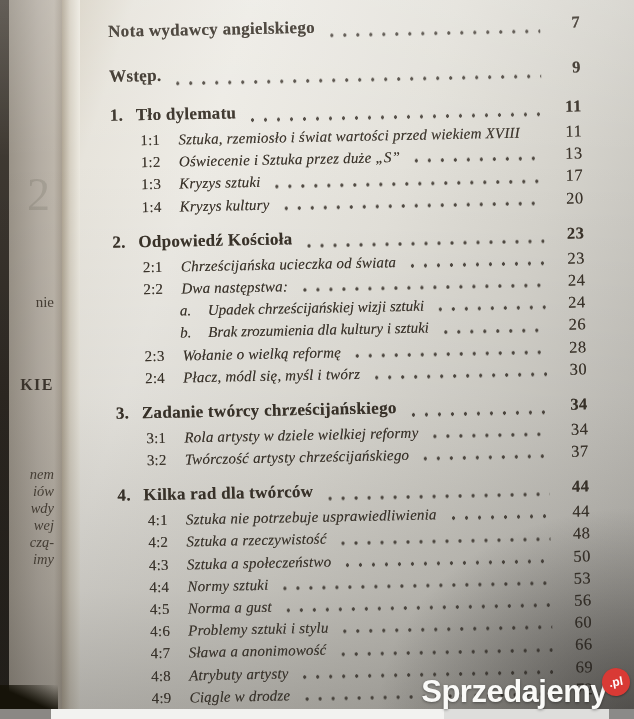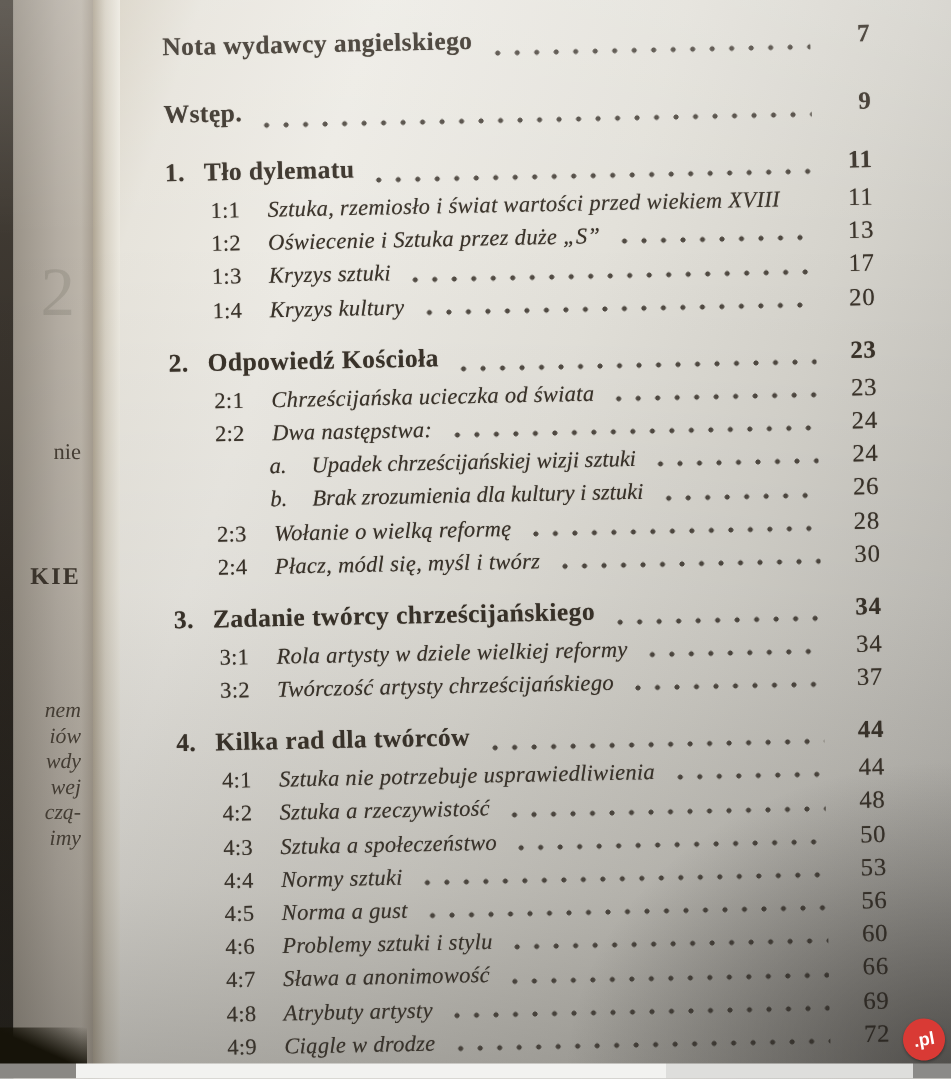--- a/index.html
+++ b/index.html
@@ -258,15 +258,16 @@
           <span class="pg">72</span>
         </div>
       </div>
   </div>
 
   <div class="photo-shade"></div>
   <div class="corner-dark"></div>
   <div class="bottom-strip"></div>
 
   <div class="watermark">
+    <span class="wm-text">Sprzedajemy</span>
     <span class="wm-badge">.pl</span>
   </div>
 </div>
 
 </body></html>

